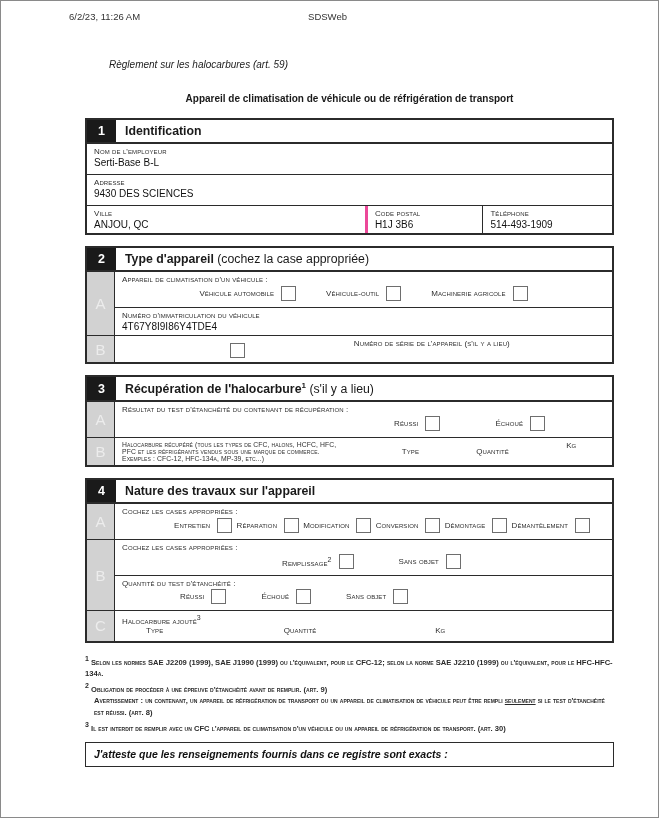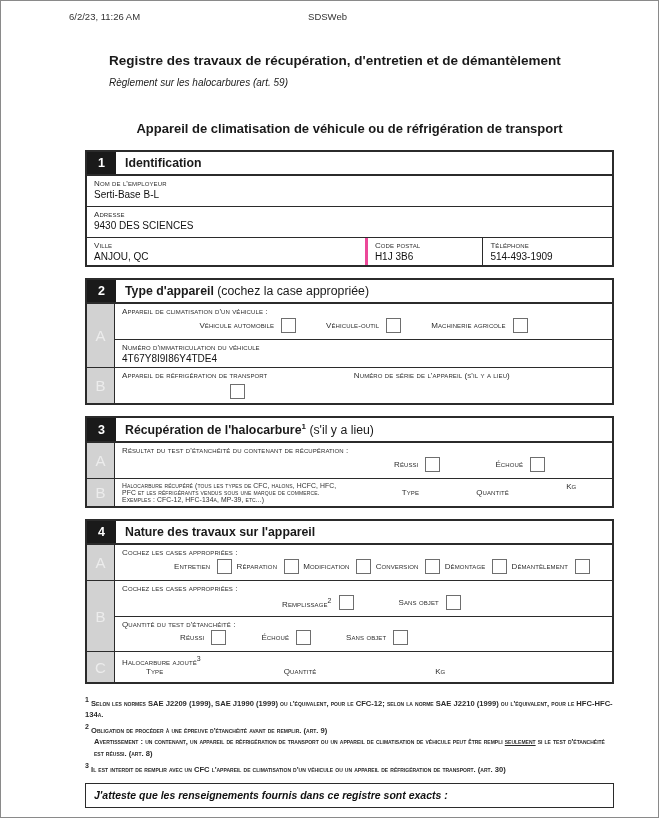--- a/index.html
+++ b/index.html
@@ -14,21 +14,21 @@
   .logo-ministry{font-size:6.5px;font-weight:bold;font-style:italic;line-height:1.25;color:#111;}
   .logo-row{display:flex;align-items:center;margin-top:2px;margin-left:10px;}
   .logo-wordmark{font-size:19px;font-family:"Liberation Serif","DejaVu Serif",serif;color:#111;letter-spacing:.3px;}
   .flags{display:grid;grid-template-columns:11px 11px;grid-gap:2px;margin-left:4px;}
   .flag{width:11px;height:8px;background:
         linear-gradient(#fff,#fff) center/2px 72% no-repeat,
         linear-gradient(#fff,#fff) center/72% 2px no-repeat,#2b2b2b;}
   .head-titles{margin-left:10px;max-width:452px;}
   .main-title{font-size:13.5px;font-weight:bold;line-height:1.35;color:#1a1a1a;}
   .sub-title{font-size:10px;font-style:italic;margin-top:7px;color:#222;}
-  .form-title{text-align:center;font-size:13px;font-weight:bold;margin-top:33px;color:#1a1a1a;}
+  .form-title{text-align:center;font-size:10px;font-weight:bold;margin-top:23px;color:#1a1a1a;}
   
   .sections{margin:14px 44px 0 44px;}
   .section{border:2px solid #2b2b2b;margin-bottom:11px;}
   .sec-header{display:flex;align-items:stretch;border-bottom:2px solid #2b2b2b;}
   .sec-num{width:29px;min-width:29px;background:#1a1a1a;color:#fff;font-weight:bold;font-size:12.5px;
            display:flex;align-items:center;justify-content:center;}
   .sec-title{padding:4px 9px;font-size:12.3px;font-weight:bold;color:#1a1a1a;}
   .sec-title .normal{font-weight:normal;}
   .sec-title sup{font-size:8px;}
   .srow{display:flex;border-bottom:1px solid #2b2b2b;}
@@ -69,21 +69,20 @@
 <div class="page">
 
   <div class="print-header">
     <span>6/2/23, 11:26 AM</span>
     <span class="mid">SDSWeb</span>
     <span></span>
   </div>
 
   <div class="masthead">
     <div class="head-titles">
-      <div class="main-title">Registre des travaux de récupération, d'entretien et de démantèlement</div>
       <div class="sub-title">Règlement sur les halocarbures (art. 59)</div>
     </div>
   </div>
 
   <div class="form-title">Appareil de climatisation de véhicule ou de réfrigération de transport</div>
 
   <div class="sections">
 
     <div class="section">
       <div class="sec-header">
@@ -146,21 +145,20 @@
             <div class="flbl">Numéro d'immatriculation du véhicule</div>
             <div class="fval">4T67Y8I9I86Y4TDE4</div>
           </div>
         </div>
       </div>
       <div class="srow">
         <div class="lcell">B</div>
         <div class="scontent">
           <div class="sub" style="display:flex;align-items:flex-start;">
             <div style="width:48%;">
-              <div class="flbl">Appareil de réfrigération de transport</div>
               <div style="text-align:center;margin-top:2px;">
                 <span class="cb"></span>
               </div>
             </div>
             <div style="flex:1;">
               <div class="flbl">Numéro de série de l'appareil (s'il y a lieu)</div>
               <div class="fval"></div>
             </div>
           </div>
         </div>

